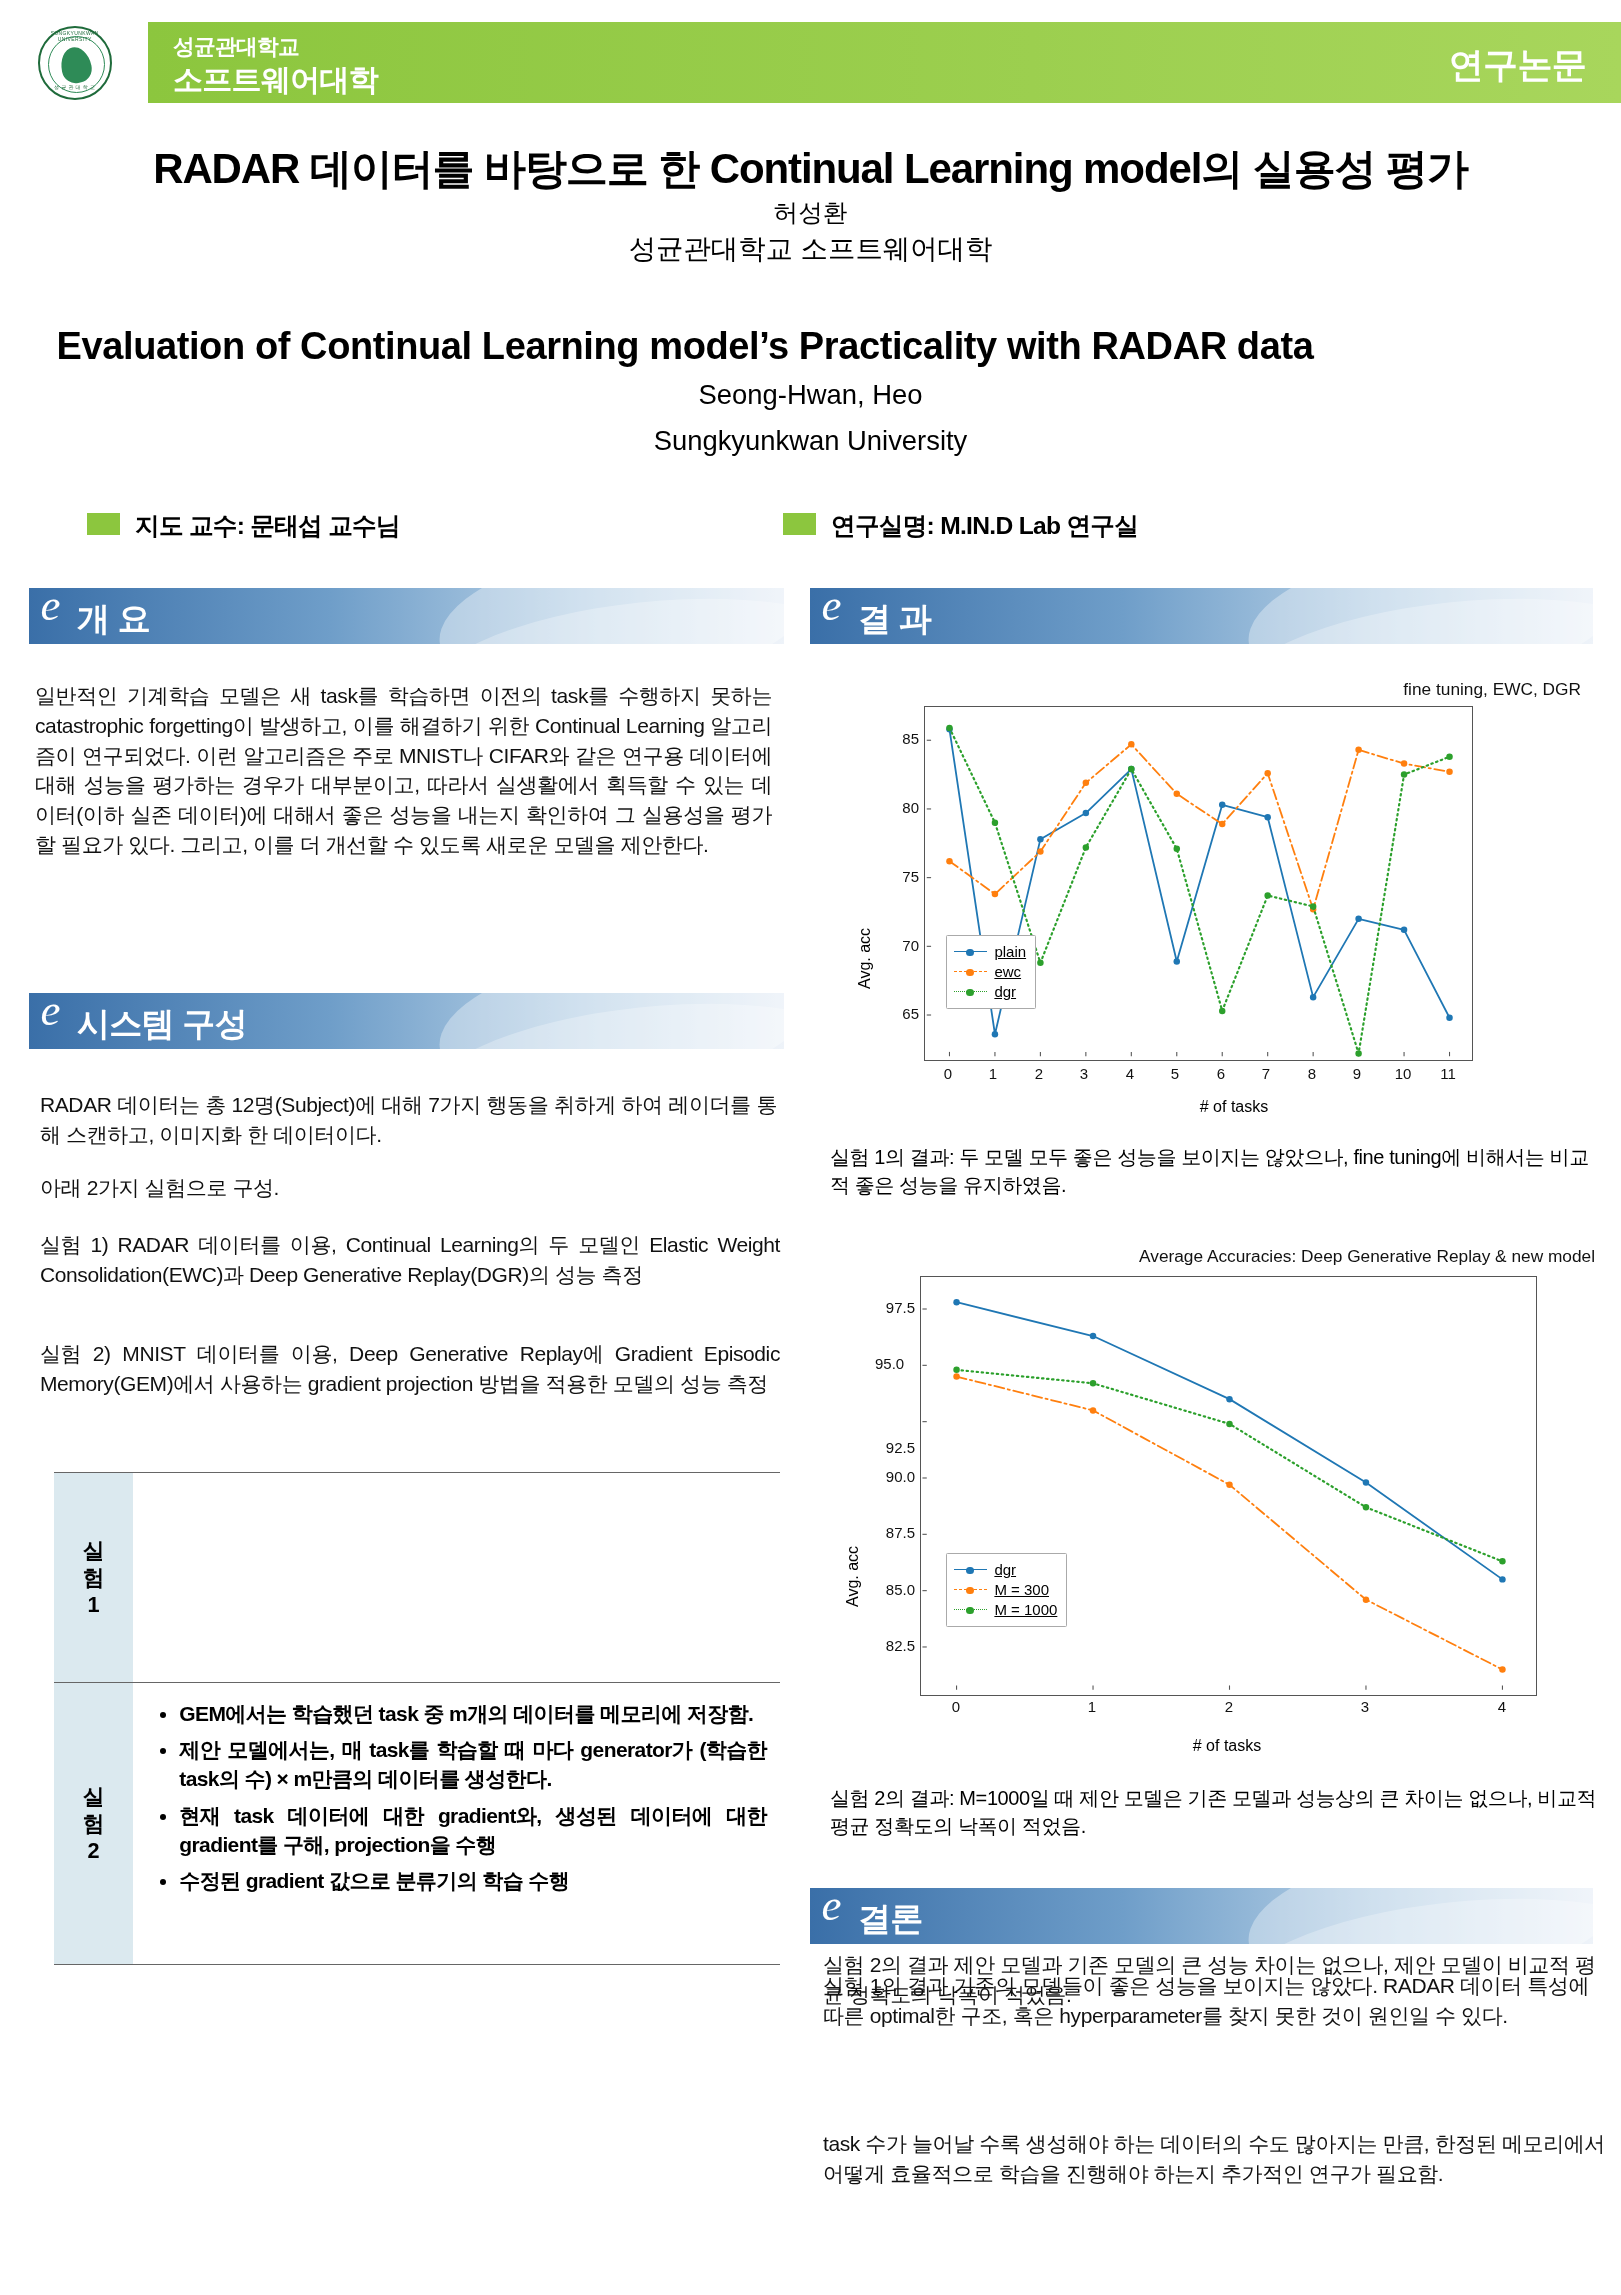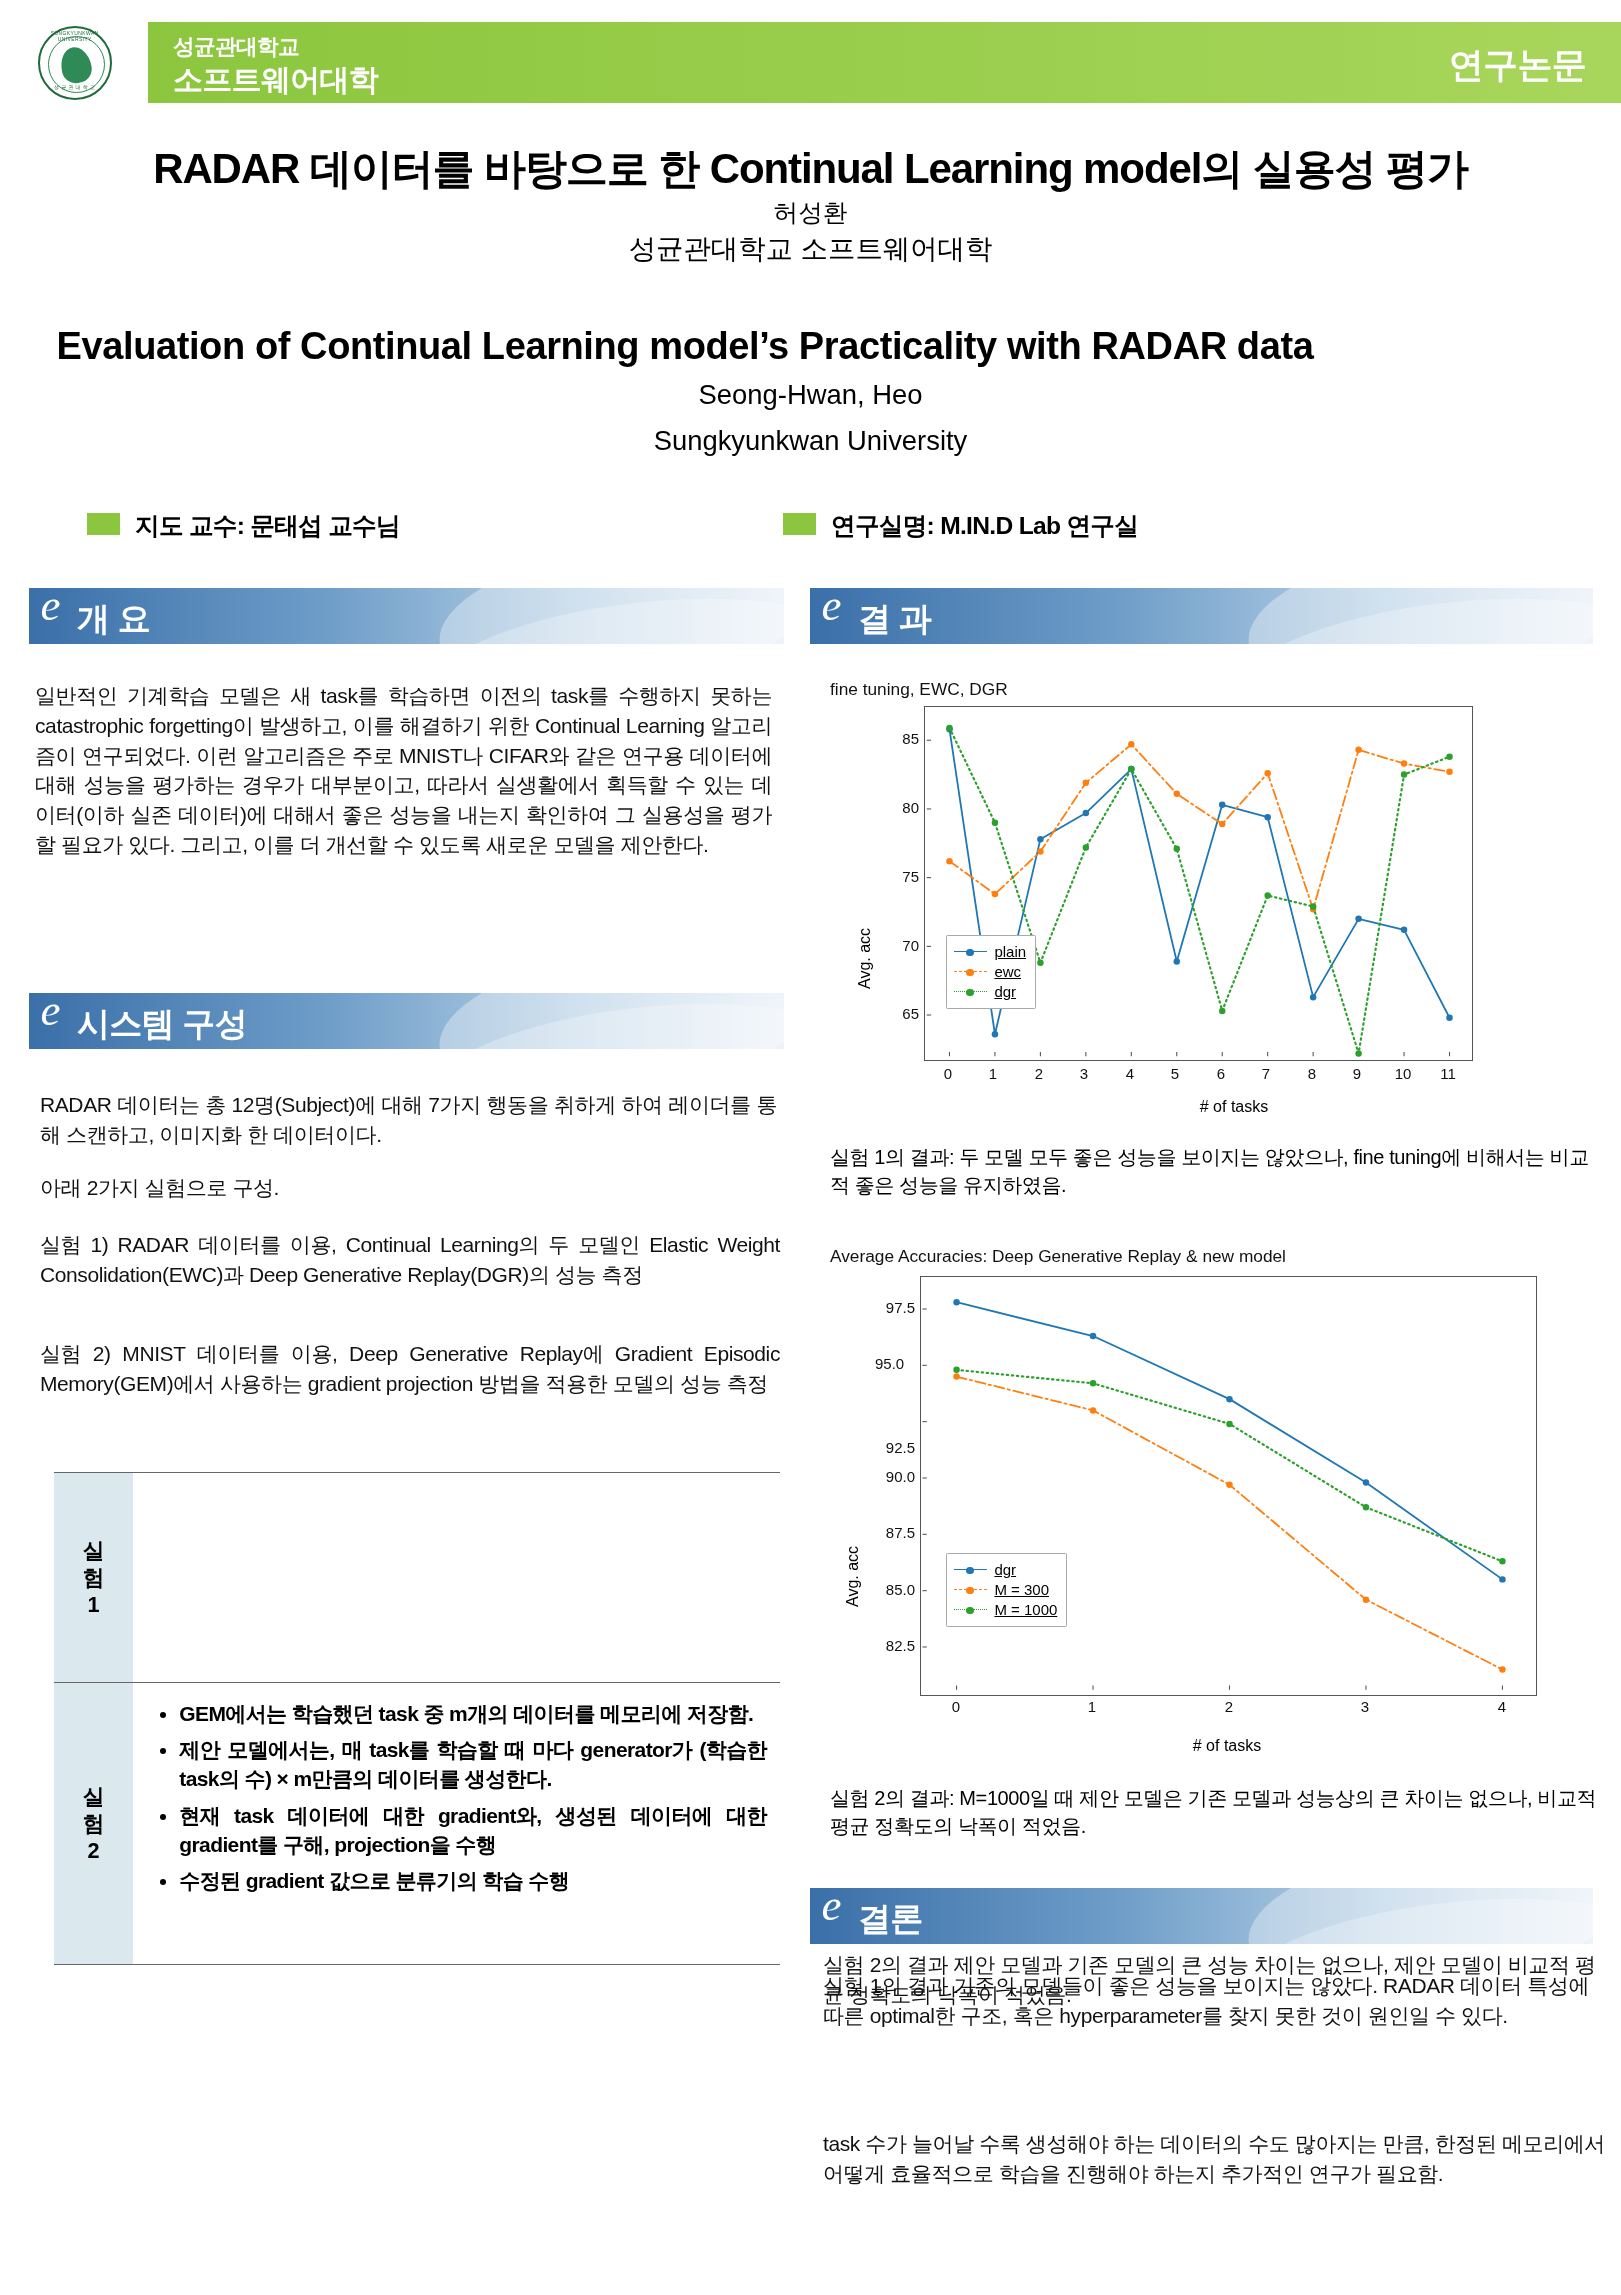--- a/index.html
+++ b/index.html
@@ -200,21 +200,21 @@
     font-size: 21px; font-weight: bold; line-height:1.38;
     letter-spacing:-0.6px;
     margin-bottom: 7.2px;
     text-align: justify;
   }
   .exp-cell li:last-child { margin-bottom:0; }
 
   
   .chart-box { position:absolute; }
   .chart-title {
-    position:absolute; width:100%; text-align:left;
+    position:absolute; width:100%; text-align:right;
     font-size: 17.3px; color:#111;
   }
   .plot-frame {
     position:absolute;
     border: 1.1px solid #555;
     background:#fff;
   }
   .ylabel {
     position:absolute;
     font-size: 16px;

